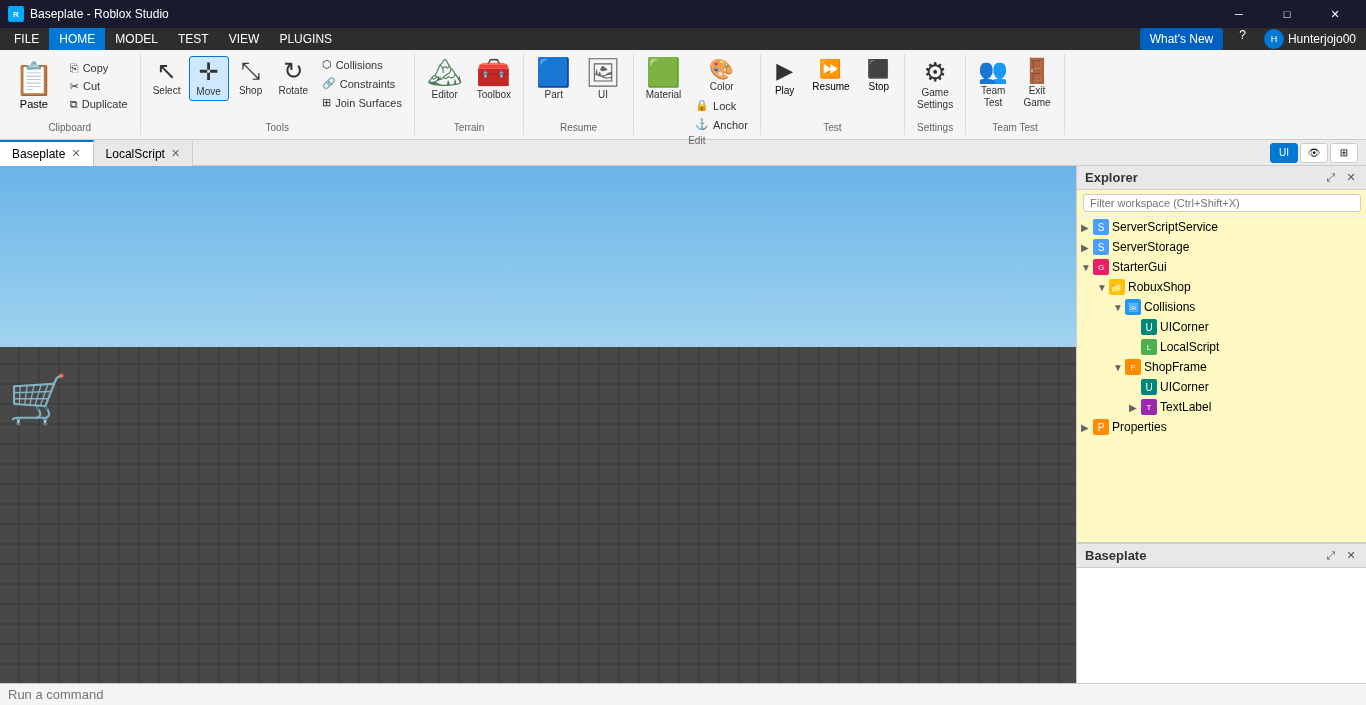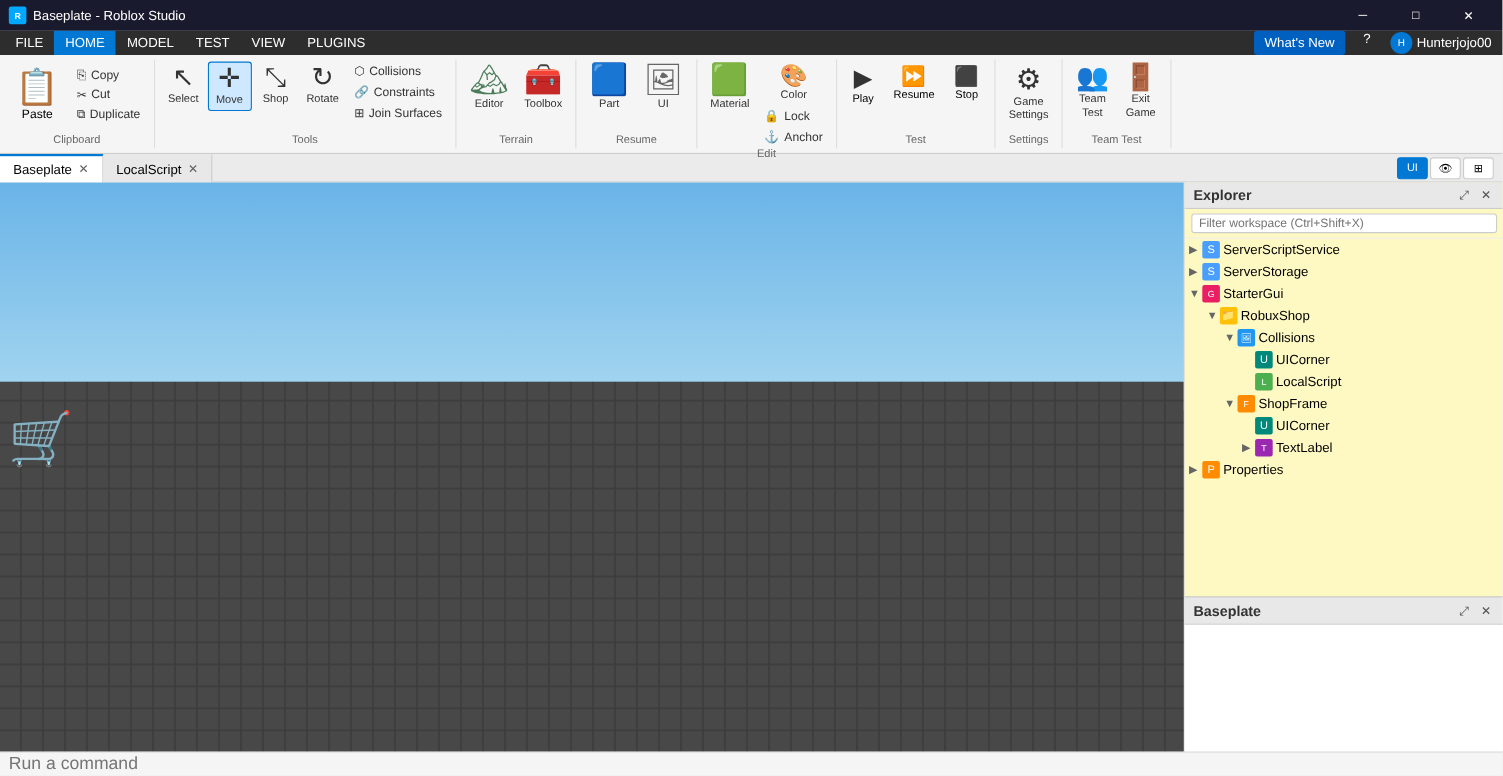--- a/index.html
+++ b/index.html
@@ -280,21 +280,21 @@
       display: flex;
       align-items: center;
       padding: 0 8px;
       font-size: 11px;
       color: #555;
     }
     #status-bar input {
       flex: 1;
       border: none;
       background: transparent;
-      font-size: 16px;
+      font-size: 13px;
       color: #555;
       outline: none;
     }
 
     
     .tree-view::-webkit-scrollbar { width: 8px; }
     .tree-view::-webkit-scrollbar-track { background: #f0f0f0; }
     .tree-view::-webkit-scrollbar-thumb { background: #bbb; border-radius: 4px; }
     
     

